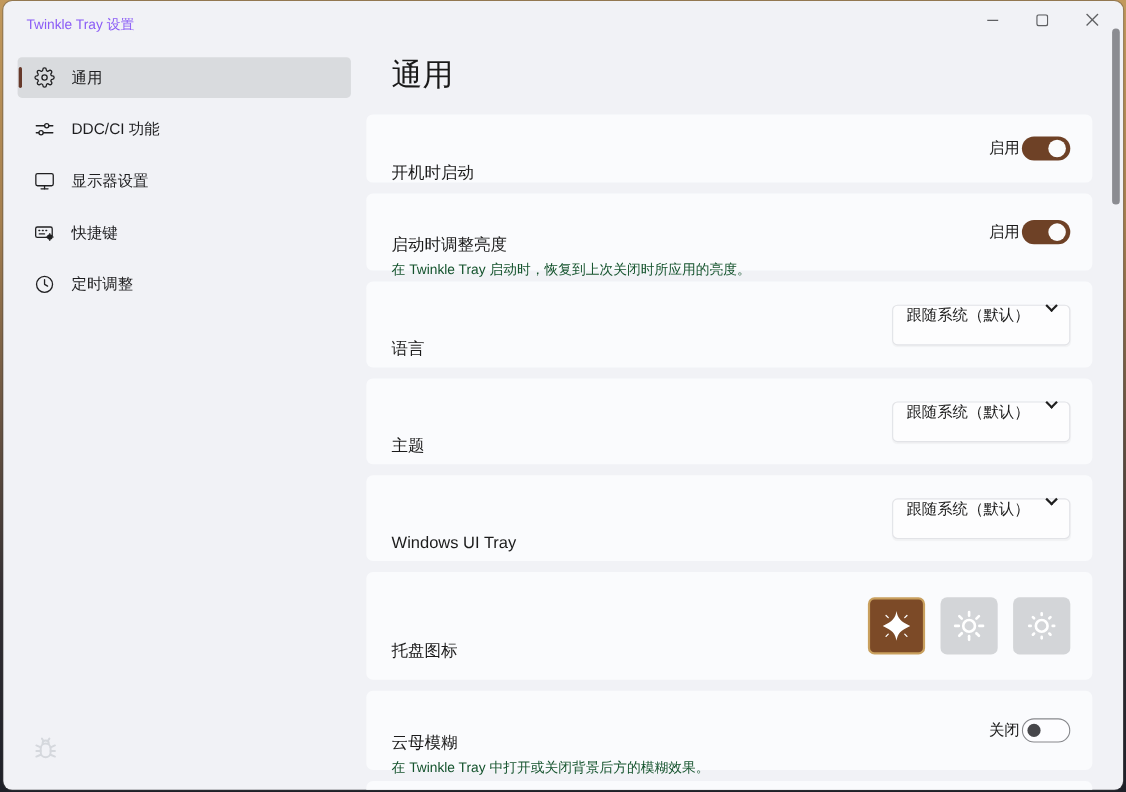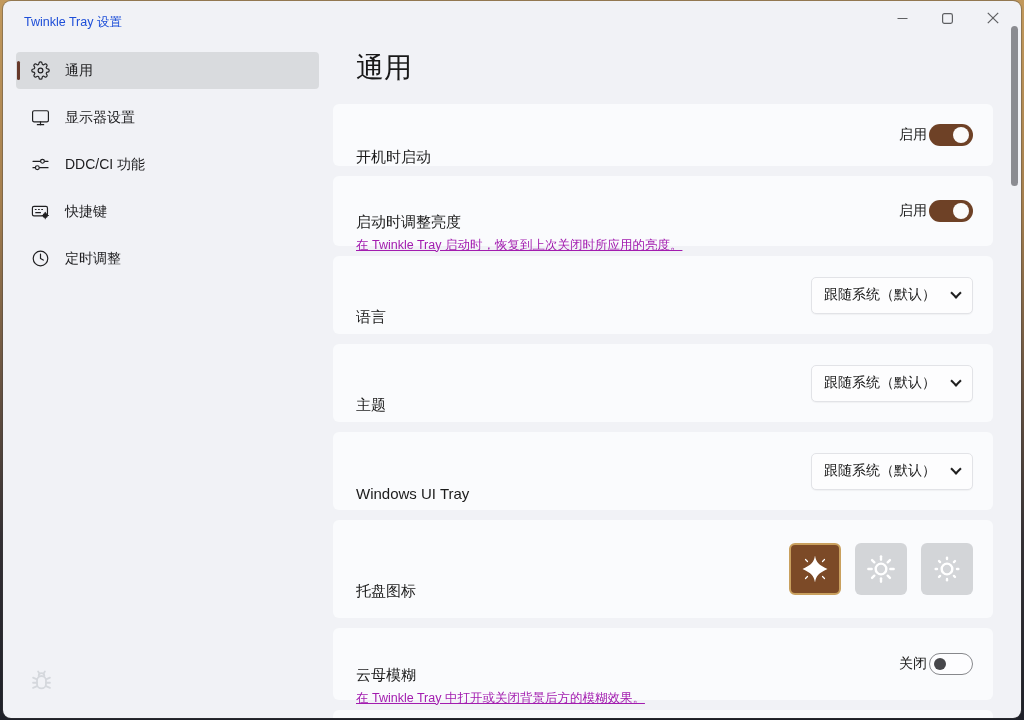--- a/index.html
+++ b/index.html
@@ -8,52 +8,52 @@
     font-family:"Liberation Sans", sans-serif;
     background:linear-gradient(180deg,#c2995c 0%,#a57f4e 28%,#6b5542 52%,#332f33 75%,#1e2028 100%);
   }
   .window {
     position:absolute; left:3px; top:1px; width:1018px; height:717px;
     background:#f1f2f6; border-radius:8px; overflow:hidden;
     box-shadow:0 0 0 1px rgba(60,60,60,.35);
   }
   
   .titlebar { position:absolute; top:0; left:0; right:0; height:40px; }
-  .app-title { position:absolute; left:21px; top:13px; font-size:12.5px; color:#1d4ed8; }
+  .app-title { position:absolute; left:21px; top:13px; font-size:12.5px; color:#8b5cf6; }
   .controls { position:absolute; right:6px; top:2px; display:flex; }
   .ctrl { width:45px; height:30px; display:flex; align-items:center; justify-content:center; color:#5f6063; cursor:pointer; }
   .ctrl svg { display:block; }
   
   .sidebar { position:absolute; left:13px; top:51px; width:303px; }
   .side-item { position:relative; height:37px; display:flex; align-items:center; gap:15px;
     padding-left:15px; border-radius:4px; margin-bottom:10px; font-size:14px; color:#1d1d1f; cursor:pointer; }
   .side-item.selected { background:#d9dbde; }
   .accent-bar { position:absolute; left:1px; top:9px; width:3px; height:19px; border-radius:2px; background:#67392a; }
   .side-icon { width:19px; height:19px; color:#202022; flex:none; }
   .side-icon svg { width:100%; height:100%; display:block; }
   
   .main { position:absolute; left:330px; top:44px; width:660px; }
   .heading { font-size:28px; font-weight:400; color:#191919; line-height:38px; margin:4px 0 17px 23px; }
   .card { background:#fafbfd; border-radius:6px; margin-bottom:10px; display:flex; align-items:center;
     padding:0 20px 0 23px; }
   .h62{height:62px} .h70{height:70px} .h78{height:78px} .h72{height:72px} .h98{height:98px} .h60{height:60px}
   .row-left { flex:1; min-width:0; }
   .row-label { font-size:15px; color:#1b1b1b;margin-top:44px; }
-  .row-sub { font-size:12.5px; color:#a21caf; margin-top:5px;text-decoration:underline; }
+  .row-sub { font-size:12.5px; color:#14532d; margin-top:5px; }
   .row-right { display:flex; align-items:center; gap:2px; }
   .status { font-size:14px; color:#1b1b1b; }
   
   .toggle { position:relative; width:44px; height:22px; border-radius:11px; cursor:pointer; flex:none; }
   .toggle.on { background:#6e4126; }
   .toggle.on .knob { position:absolute; right:4px; top:3px; width:16px; height:16px; border-radius:50%; background:#fbfbfb; }
   .toggle.off { border:1px solid #87888c; background:#fdfdff; }
   .toggle.off .knob { position:absolute; left:4px; top:4px; width:12px; height:12px; border-radius:50%; background:#47474b; }
   
   .select { min-width:146px; height:37px; background:#fdfdfe; border:1px solid #e2e3e7; border-radius:5px;
-    display:flex; align-items:center; justify-content:space-between; padding:0 12px; font-size:14px;
+    display:flex; justify-content:space-between; padding:0 12px; font-size:14px;
     color:#1b1b1b; cursor:pointer; box-shadow:0 1px 1px rgba(0,0,0,.04); }
   .chev { width:8px; height:8px; border-right:2px solid #1f1f1f; border-bottom:2px solid #1f1f1f;
     transform:rotate(45deg); margin-left:16px; margin-top:-4px; flex:none; }
   
   .tray-btns { display:flex; gap:14px; }
   .tray-btn { width:52px; height:52px; border-radius:6px; display:flex; align-items:center; justify-content:center; cursor:pointer; }
   .tray-btn.selected { background:#7c4a27; border:2px solid #c9a05e; }
   .tray-btn.gray { background:#d3d5d8; }
   .tray-btn svg { width:32px; height:32px; display:block; }
   
@@ -100,38 +100,38 @@
       <span class="side-icon">
         <svg viewBox="0 0 24 24" fill="none" stroke="currentColor" stroke-width="1.5" stroke-linecap="round" stroke-linejoin="round">
             <circle cx="12" cy="12" r="3"></circle>
             <path d="M19.4 15a1.65 1.65 0 0 0 .33 1.82l.06.06a2 2 0 0 1 0 2.83 2 2 0 0 1-2.83 0l-.06-.06a1.65 1.65 0 0 0-1.82-.33 1.65 1.65 0 0 0-1 1.51V21a2 2 0 0 1-2 2 2 2 0 0 1-2-2v-.09A1.65 1.65 0 0 0 9 19.4a1.65 1.65 0 0 0-1.82.33l-.06.06a2 2 0 0 1-2.83 0 2 2 0 0 1 0-2.83l.06-.06a1.65 1.65 0 0 0 .33-1.82 1.65 1.65 0 0 0-1.51-1H3a2 2 0 0 1-2-2 2 2 0 0 1 2-2h.09A1.65 1.65 0 0 0 4.6 9a1.65 1.65 0 0 0-.33-1.82l-.06-.06a2 2 0 0 1 0-2.83 2 2 0 0 1 2.83 0l.06.06a1.65 1.65 0 0 0 1.82.33H9a1.65 1.65 0 0 0 1-1.51V3a2 2 0 0 1 2-2 2 2 0 0 1 2 2v.09a1.65 1.65 0 0 0 1 1.51 1.65 1.65 0 0 0 1.82-.33l.06-.06a2 2 0 0 1 2.83 0 2 2 0 0 1 0 2.83l-.06.06a1.65 1.65 0 0 0-.33 1.82V9a1.65 1.65 0 0 0 1.51 1H21a2 2 0 0 1 2 2 2 2 0 0 1-2 2h-.09a1.65 1.65 0 0 0-1.51 1z"></path>
           </svg>
       </span>
       <span>通用</span>
     </div>
     <div class="side-item">
       <span class="side-icon">
-        <svg viewBox="0 0 24 24" fill="none" stroke="currentColor" stroke-width="1.5" stroke-linecap="round" stroke-linejoin="round">
-            <rect x="2" y="3.5" width="20" height="14" rx="2"></rect>
-            <line x1="8" y1="21" x2="16" y2="21"></line>
-            <line x1="12" y1="17.5" x2="12" y2="21"></line>
-          </svg>
-      </span>
-      <span>显示器设置</span>
-    </div>
-    <div class="side-item">
-      <span class="side-icon">
         <svg viewBox="0 0 24 24" fill="none" stroke="currentColor" stroke-width="1.5" stroke-linecap="round">
             <line x1="2.5" y1="8" x2="21.5" y2="8"></line>
             <circle cx="14.5" cy="8" r="2.4" fill="#f1f2f6"></circle>
             <line x1="2.5" y1="16" x2="21.5" y2="16"></line>
             <circle cx="8" cy="16" r="2.4" fill="#f1f2f6"></circle>
           </svg>
       </span>
       <span>DDC/CI 功能</span>
+    </div>
+    <div class="side-item">
+      <span class="side-icon">
+        <svg viewBox="0 0 24 24" fill="none" stroke="currentColor" stroke-width="1.5" stroke-linecap="round" stroke-linejoin="round">
+            <rect x="2" y="3.5" width="20" height="14" rx="2"></rect>
+            <line x1="8" y1="21" x2="16" y2="21"></line>
+            <line x1="12" y1="17.5" x2="12" y2="21"></line>
+          </svg>
+      </span>
+      <span>显示器设置</span>
     </div>
     <div class="side-item">
       <span class="side-icon">
         <svg viewBox="0 0 24 24" fill="none" stroke="currentColor" stroke-width="1.5" stroke-linecap="round">
             <rect x="1.8" y="5.5" width="19" height="12" rx="2"></rect>
             <line x1="5.5" y1="9.5" x2="6.5" y2="9.5"></line>
             <line x1="9.5" y1="9.5" x2="10.5" y2="9.5"></line>
             <line x1="13.5" y1="9.5" x2="14.5" y2="9.5"></line>
             <line x1="6" y1="13.5" x2="12" y2="13.5"></line>
             <circle cx="18" cy="17" r="3.2" fill="currentColor" stroke="none"></circle>

